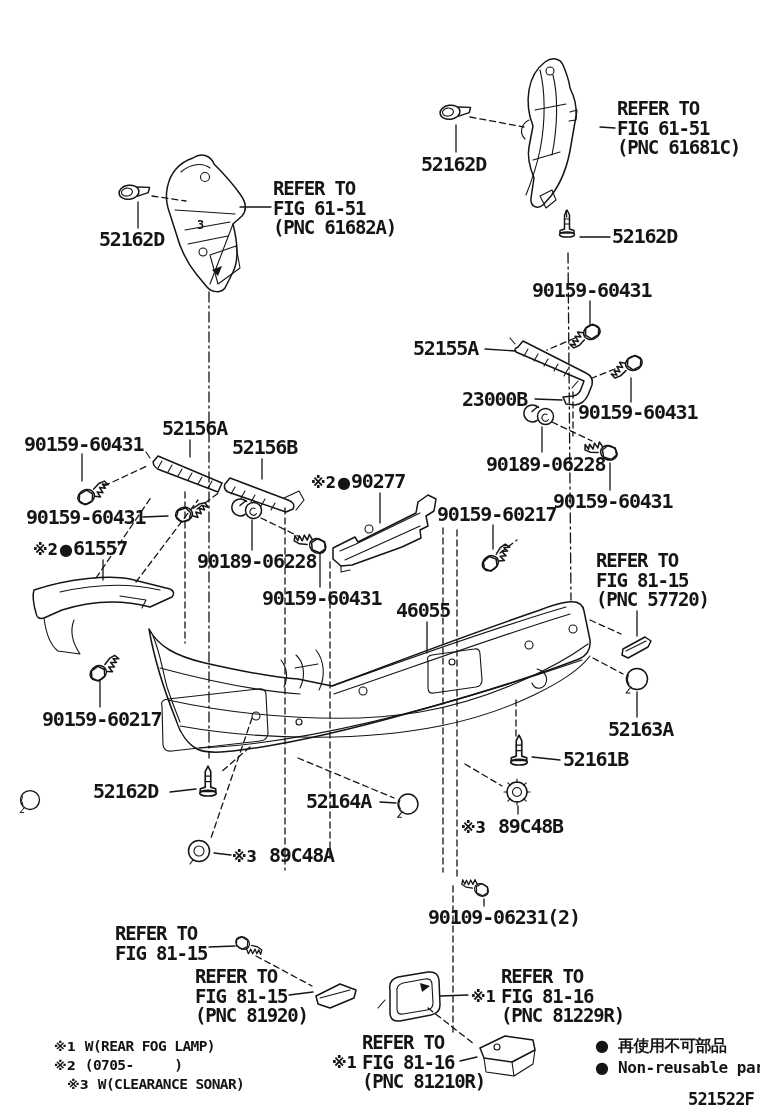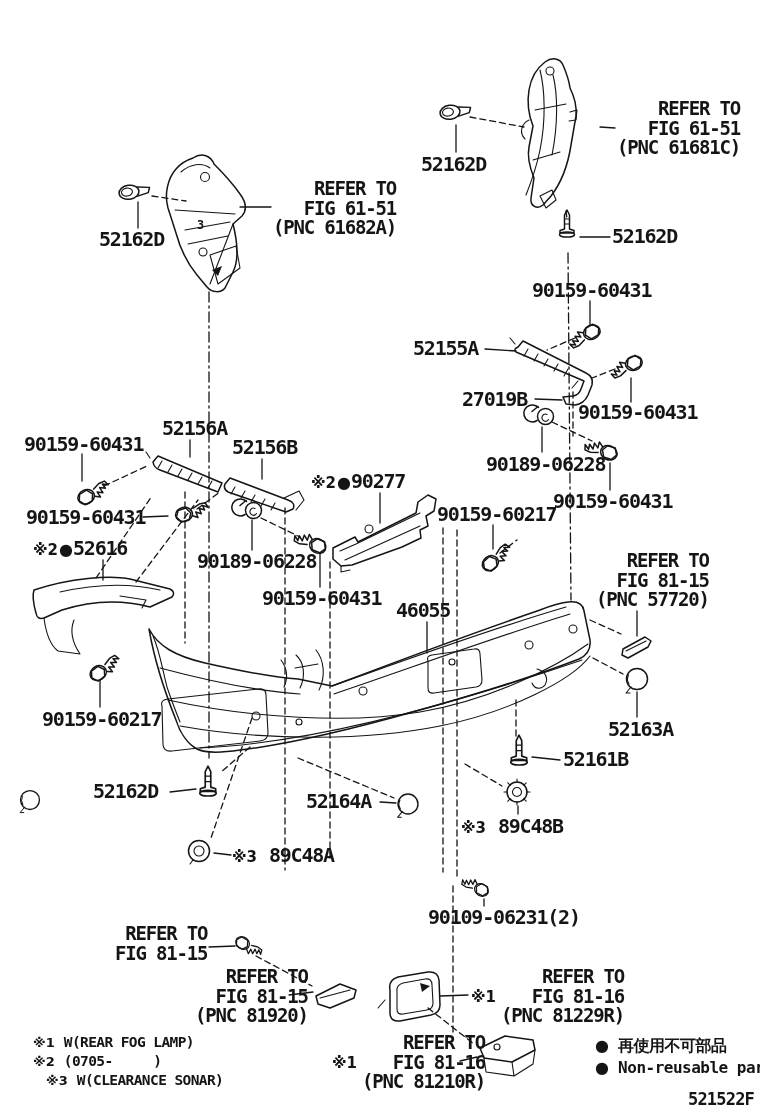--- a/index.html
+++ b/index.html
@@ -8,26 +8,26 @@
   #art{position:absolute;left:0;top:0;}
   #art *{stroke:#151515;fill:none;stroke-width:1.5;stroke-linecap:round;stroke-linejoin:round;}
   #art .thin{stroke-width:1.1;}
   #art .lead{stroke-width:1.3;}
   #art .dash{stroke-width:1.3;stroke-dasharray:6 4;}
   #art .ddot{stroke-width:1.3;stroke-dasharray:10 4 2 4;}
   #art .fill{fill:#151515;stroke:none;}
   #art text.mold{font:700 12px "DejaVu Sans Mono",monospace;fill:#151515;stroke:none;}
   .lbl{position:absolute;font-weight:700;font-size:20px;line-height:20px;letter-spacing:-1.2px;
        white-space:nowrap;color:#151515;}
-  .ref{font-size:19px;line-height:19.5px;text-align:right;}
+  .ref{font-size:19px;line-height:19.5px;}
   .ref>div{position:relative;}
   .marker{font-family:"DejaVu Sans","Liberation Sans",sans-serif;font-size:15px;letter-spacing:0;margin-right:1px;}
   .hang{position:absolute;left:-30px;top:1px;}
   .bullet{font-family:"DejaVu Sans","Liberation Sans",sans-serif;font-size:16px;letter-spacing:0;}
-  .fn{font-size:14.5px;line-height:19px;letter-spacing:-0.6px;white-space:pre;}
+  .fn{font-size:14.5px;line-height:27px;letter-spacing:-0.6px;white-space:pre;margin-left:21px;}
   .fn .marker{font-size:13px;}
   .legend-row{font-size:16px;line-height:18px;letter-spacing:-0.5px;}
   .legend-row .jp{font-family:Liberation Serif, serif;margin-top:29px;}
   .code{font-size:17px;letter-spacing:-0.8px;}
 </style>
 </head>
 <body>
 
 <div id="stage">
 
@@ -282,29 +282,29 @@
     <path class="thin" d="M484,1058 L486,1072 L514,1076 L512,1062 M535,1050 L533,1064 L514,1076"></path>
     <circle class="thin" cx="497" cy="1047" r="3"></circle>
   </g>
 </svg>
 
 <div class="lbl" style="left:99px;top:229px">52162D</div>
 <div class="lbl" style="left:421px;top:154px">52162D</div>
 <div class="lbl" style="left:612px;top:226px">52162D</div>
 <div class="lbl" style="left:532px;top:280px">90159-60431</div>
 <div class="lbl" style="left:413px;top:338px">52155A</div>
-<div class="lbl" style="left:462px;top:389px">27019B</div>
+<div class="lbl" style="left:462px;top:389px">23000B</div>
 <div class="lbl" style="left:578px;top:402px">90159-60431</div>
 <div class="lbl" style="left:486px;top:454px">90189-06228</div>
 <div class="lbl" style="left:553px;top:491px">90159-60431</div>
 <div class="lbl" style="left:24px;top:434px">90159-60431</div>
 <div class="lbl" style="left:162px;top:418px">52156A</div>
 <div class="lbl" style="left:232px;top:437px">52156B</div>
 <div class="lbl" style="left:26px;top:507px">90159-60431</div>
-<div class="lbl" style="left:33px;top:538px"><span class="marker">※2</span><span class="bullet">●</span><span>52616</span></div>
+<div class="lbl" style="left:33px;top:538px"><span class="marker">※2</span><span class="bullet">●</span><span>61557</span></div>
 <div class="lbl" style="left:197px;top:551px">90189-06228</div>
 <div class="lbl" style="left:262px;top:588px">90159-60431</div>
 <div class="lbl" style="left:311px;top:471px"><span class="marker">※2</span><span class="bullet">●</span><span>90277</span></div>
 <div class="lbl" style="left:437px;top:504px">90159-60217</div>
 <div class="lbl" style="left:396px;top:600px">46055</div>
 <div class="lbl" style="left:608px;top:719px">52163A</div>
 <div class="lbl" style="left:563px;top:749px">52161B</div>
 <div class="lbl" style="left:461px;top:816px"><span class="marker">※3</span> <span>89C48B</span></div>
 <div class="lbl" style="left:428px;top:907px">90109-06231(2)</div>
 <div class="lbl" style="left:42px;top:709px">90159-60217</div>

